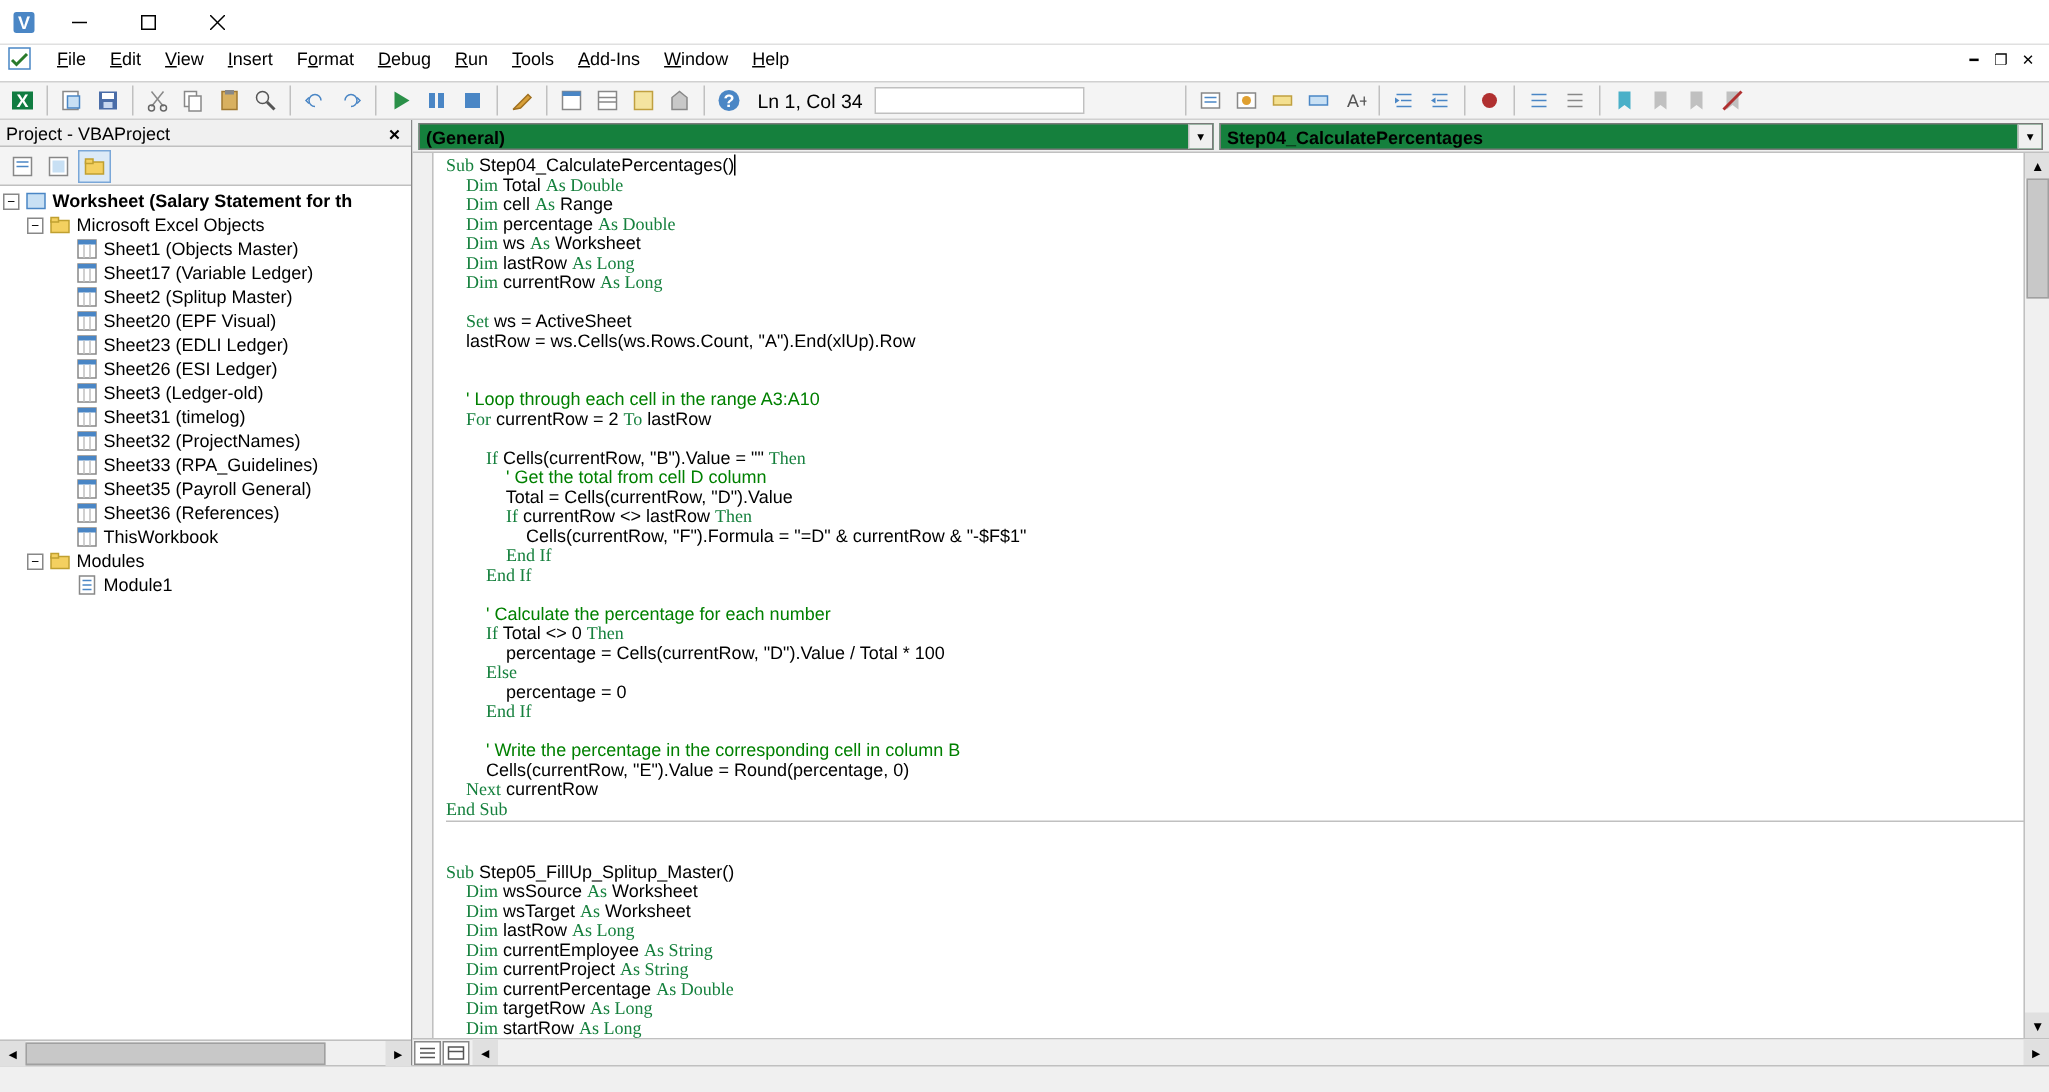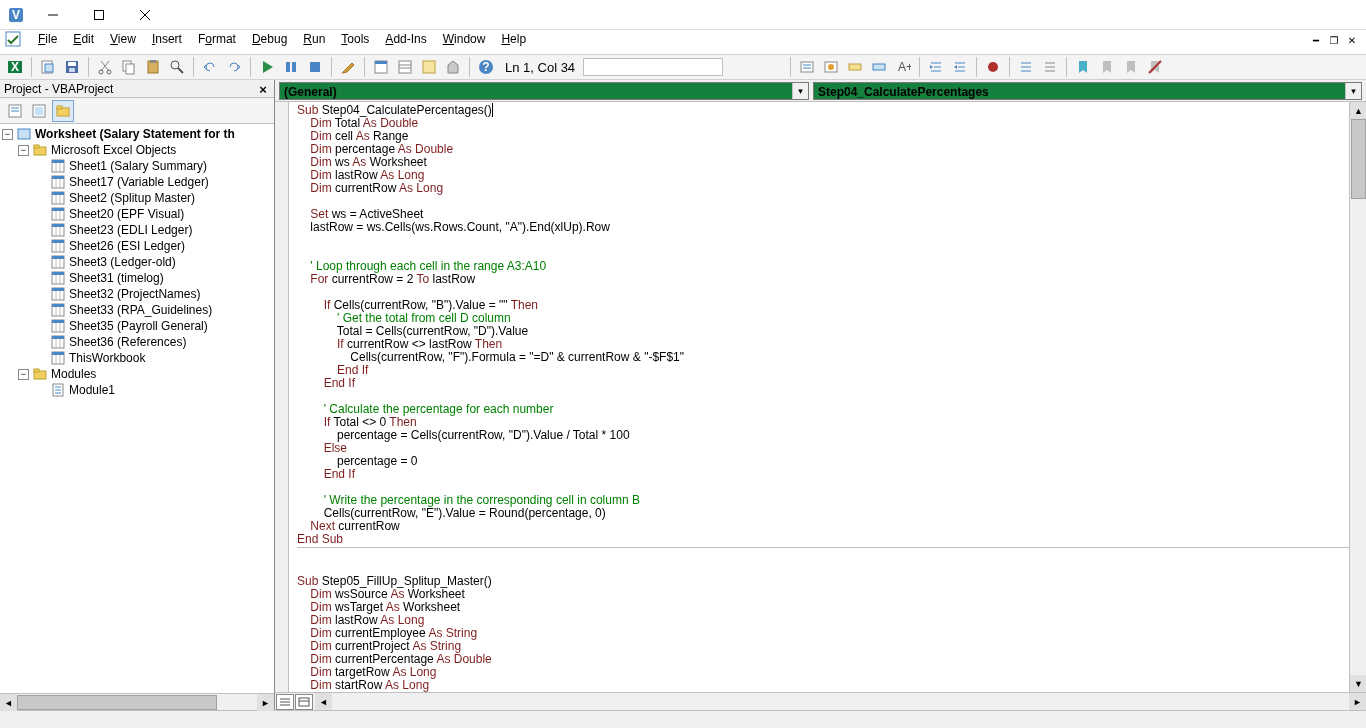--- a/index.html
+++ b/index.html
@@ -53,21 +53,21 @@
 .code-header .combo .arrow { position:absolute; right:0; top:0; width:16px; height:100%; border-left:1px solid #c0c0c0; display:flex; align-items:center; justify-content:center; font-size:9px; background:#f0f0f0; }
 .code-header .combo.left { width:530px; }
 .code-header .combo.left .txt { font-weight:bold; }
 .code-header .combo.right { flex:1; }
 .code-header .combo.right .txt { font-weight:bold; }
 
 .code-body { flex:1; display:flex; overflow:hidden; }
 .code-gutter-strip { width:14px; background:#f0f0f0; border-right:1px solid #c0c0c0; }
 .code-text { flex:1; overflow:auto; padding:2px 0 2px 8px; font-family:"Courier New",monospace; font-size:13px; line-height:13px; white-space:pre; position:relative; }
 .code-text .line { height:13px; }
-.kw { color:#7f1d1d; }
+.kw { color:#15803d;font-family:Liberation Serif, serif; }
 .cm { color:#008000; }
 .tx { color:#000; }
 .cursor { border-right:1px solid #000; }
 .code-scrollbar-v { width:17px; background:#f0f0f0; border-left:1px solid #c0c0c0; position:relative; }
 .code-scrollbar-v .arrow { width:17px; height:17px; background:#e0e0e0; display:flex; align-items:center; justify-content:center; font-size:9px; position:absolute; }
 .code-scrollbar-v .arrow.top { top:0; }
 .code-scrollbar-v .arrow.bottom { bottom:0; }
 .code-scrollbar-v .thumb { position:absolute; left:1px; width:15px; background:#c8c8c8; border:1px solid #a0a0a0; }
 
 .code-footer { height:18px; background:#f0f0f0; border-top:1px solid #c0c0c0; display:flex; align-items:center; }
@@ -407,21 +407,21 @@
           <div class="tree-row">
             <span class="spacer" style="width:50px"></span>
             <span class="icon">
               <svg width="16" height="16">
                 <rect x="2" y="2" width="12" height="12" fill="#fff" stroke="#888"></rect>
                 <rect x="2" y="2" width="12" height="3" fill="#4a86c5"></rect>
                 <line x1="6" y1="5" x2="6" y2="14" stroke="#c0c0c0"></line>
                 <line x1="10" y1="5" x2="10" y2="14" stroke="#c0c0c0"></line>
               </svg>
             </span>
-            <span class="label">Sheet1 (Salary Summary)</span>
+            <span class="label">Sheet1 (Objects Master)</span>
           </div>
           <div class="tree-row">
             <span class="spacer" style="width:50px"></span>
             <span class="icon">
               <svg width="16" height="16">
                 <rect x="2" y="2" width="12" height="12" fill="#fff" stroke="#888"></rect>
                 <rect x="2" y="2" width="12" height="3" fill="#4a86c5"></rect>
                 <line x1="6" y1="5" x2="6" y2="14" stroke="#c0c0c0"></line>
                 <line x1="10" y1="5" x2="10" y2="14" stroke="#c0c0c0"></line>
               </svg>

